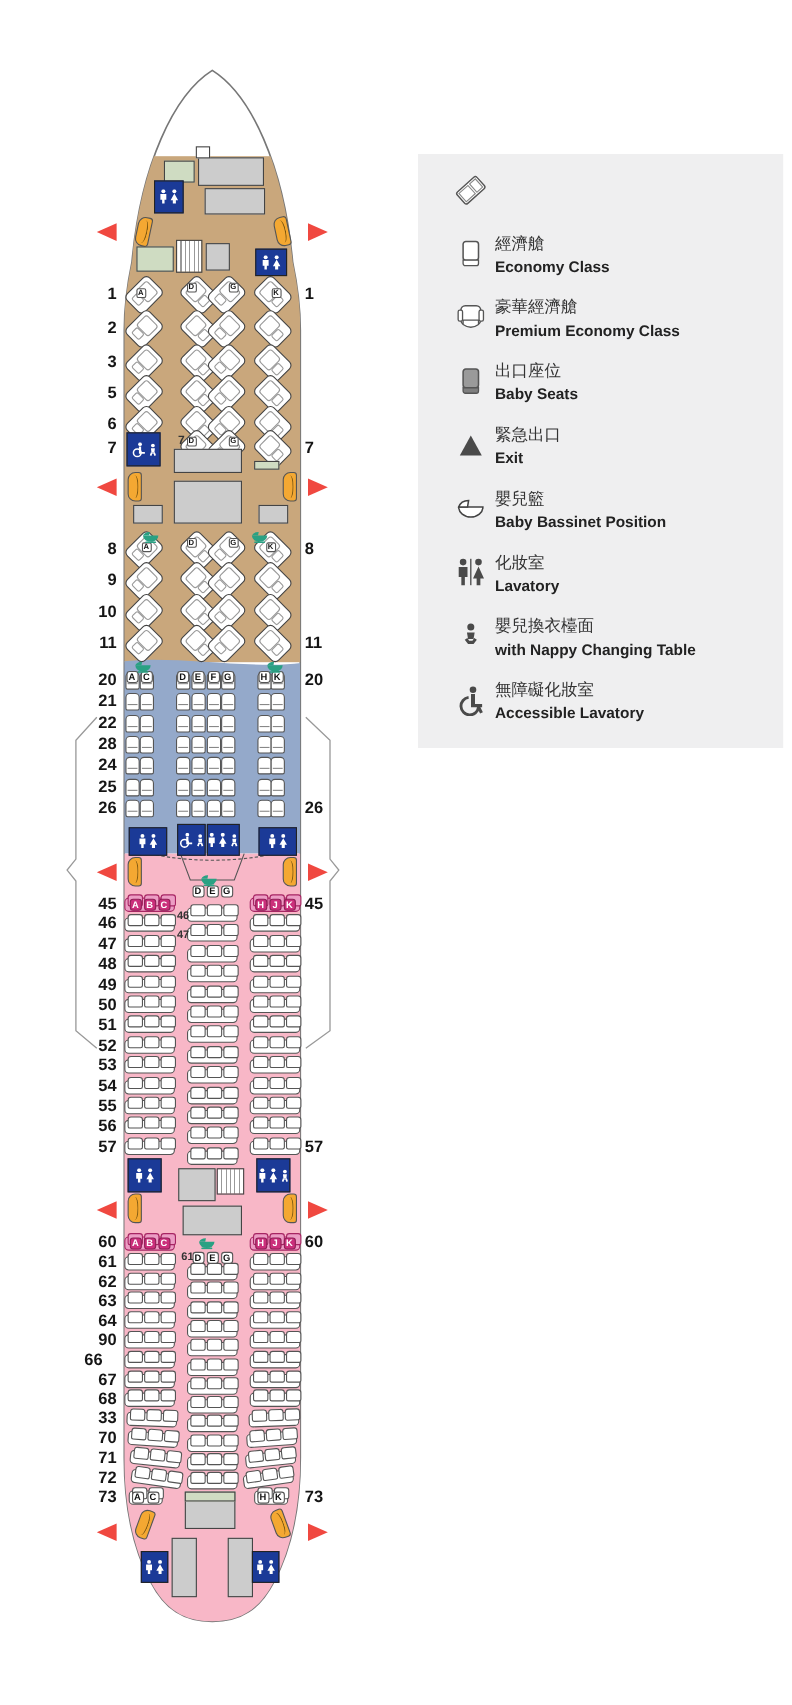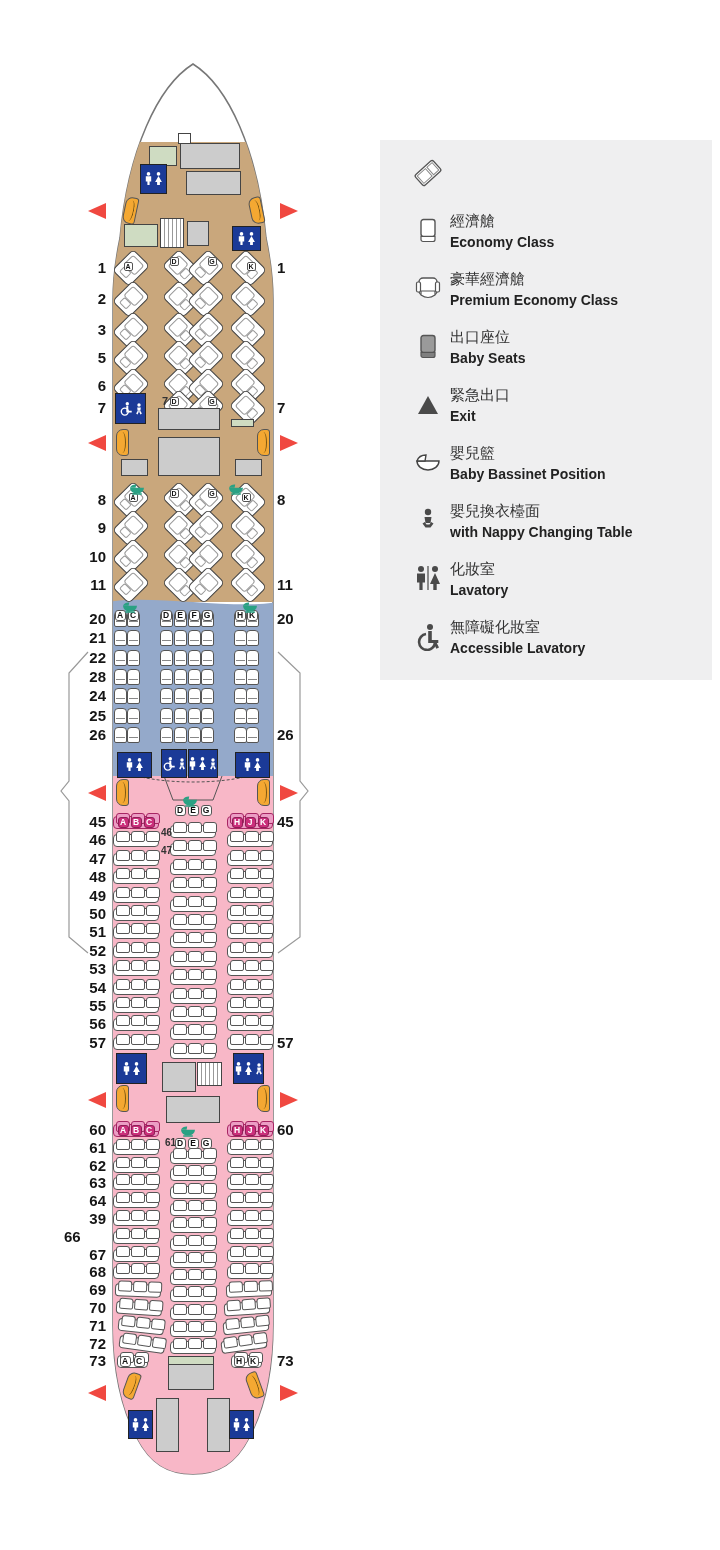--- a/index.html
+++ b/index.html
@@ -597,32 +597,32 @@
       <div class="trio" style="left: 113px; top: 1195.2px; width: 46px; height: 13px;">
         <span class="cushion" style="left: 2px;"></span>
         <span class="cushion" style="left: 17px;"></span>
         <span class="cushion" style="left: 32px;"></span>
       </div>
       <div class="trio" style="left: 227px; top: 1195.2px; width: 46px; height: 13px;">
         <span class="cushion" style="left: 2px;"></span>
         <span class="cushion" style="left: 17px;"></span>
         <span class="cushion" style="left: 32px;"></span>
       </div>
-      <div class="rowlab" style="left: 64px; top: 1210px; font-size: 15px; width: 42px; text-align: right;">39</div>
+      <div class="rowlab" style="left: 64px; top: 1210px; font-size: 15px; width: 42px; text-align: right;">90</div>
       <div class="trio" style="left: 113px; top: 1213px; width: 46px; height: 13px;">
         <span class="cushion" style="left: 2px;"></span>
         <span class="cushion" style="left: 17px;"></span>
         <span class="cushion" style="left: 32px;"></span>
       </div>
       <div class="trio" style="left: 227px; top: 1213px; width: 46px; height: 13px;">
         <span class="cushion" style="left: 2px;"></span>
         <span class="cushion" style="left: 17px;"></span>
         <span class="cushion" style="left: 32px;"></span>
       </div>
-      <div class="rowlab" style="left: 64px; top: 1227.8px; font-size: 15px; width: 42px; text-align: left;">66</div>
+      <div class="rowlab" style="left: 64px; top: 1227.8px; font-size: 15px; width: 42px; text-align: center;">66</div>
       <div class="trio" style="left: 113px; top: 1230.8px; width: 46px; height: 13px;">
         <span class="cushion" style="left: 2px;"></span>
         <span class="cushion" style="left: 17px;"></span>
         <span class="cushion" style="left: 32px;"></span>
       </div>
       <div class="trio" style="left: 227px; top: 1230.8px; width: 46px; height: 13px;">
         <span class="cushion" style="left: 2px;"></span>
         <span class="cushion" style="left: 17px;"></span>
         <span class="cushion" style="left: 32px;"></span>
       </div>
@@ -641,21 +641,21 @@
       <div class="trio" style="left: 113px; top: 1266.4px; width: 46px; height: 13px;">
         <span class="cushion" style="left: 2px;"></span>
         <span class="cushion" style="left: 17px;"></span>
         <span class="cushion" style="left: 32px;"></span>
       </div>
       <div class="trio" style="left: 227px; top: 1266.4px; width: 46px; height: 13px;">
         <span class="cushion" style="left: 2px;"></span>
         <span class="cushion" style="left: 17px;"></span>
         <span class="cushion" style="left: 32px;"></span>
       </div>
-      <div class="rowlab" style="left: 64px; top: 1281.2px; font-size: 15px; width: 42px; text-align: right;">69</div>
+      <div class="rowlab" style="left: 64px; top: 1281.2px; font-size: 15px; width: 42px; text-align: right;">33</div>
       <div class="trio" style="left: 114.5px; top: 1284.2px; width: 46px; height: 13px; transform: rotate(2deg);">
         <span class="cushion" style="left: 2px;"></span>
         <span class="cushion" style="left: 17px;"></span>
         <span class="cushion" style="left: 32px;"></span>
       </div>
       <div class="trio" style="left: 225.5px; top: 1284.2px; width: 46px; height: 13px; transform: rotate(-2deg);">
         <span class="cushion" style="left: 2px;"></span>
         <span class="cushion" style="left: 17px;"></span>
         <span class="cushion" style="left: 32px;"></span>
       </div>
@@ -941,45 +941,45 @@
           </svg>
         </span>
         <span class="ltext">
           <div class="zh">嬰兒籃</div>
           <div class="en">Baby Bassinet Position</div>
         </span>
       </div>
 
       <div class="legend-item">
         <span class="licon">
-          <svg width="22" height="26" viewBox="0 0 22 26">
-            <circle cx="11" cy="4" r="3.2" fill="#4a4a4a"></circle>
-            <path d="M7.5 9 h7 l-1 6 h-5 z" fill="#4a4a4a"></path>
-            <path d="M5.5 15.5 l3 4 h5 l3 -4 -2.4 -1.4 -1.6 2.4 h-3 l-1.6 -2.4 z" fill="#4a4a4a"></path>
-          </svg>
-        </span>
-        <span class="ltext">
-          <div class="zh">嬰兒換衣檯面</div>
-          <div class="en">with Nappy Changing Table</div>
-        </span>
-      </div>
-
-      <div class="legend-item">
-        <span class="licon">
           <svg width="28" height="28" viewBox="0 0 28 28">
             <circle cx="7" cy="4" r="3" fill="#4a4a4a"></circle>
             <path d="M3 8.5 h8 v9 H8.6 V25 H5.4 V17.5 H3 z" fill="#4a4a4a"></path>
             <rect x="13.4" y="1" width="1.2" height="24" fill="#4a4a4a"></rect>
             <circle cx="21" cy="4" r="3" fill="#4a4a4a"></circle>
             <path d="M21 8 L26 19 H22.7 V25 H19.3 V19 H16 Z" fill="#4a4a4a"></path>
           </svg>
         </span>
         <span class="ltext">
           <div class="zh">化妝室</div>
           <div class="en">Lavatory</div>
+        </span>
+      </div>
+
+      <div class="legend-item">
+        <span class="licon">
+          <svg width="22" height="26" viewBox="0 0 22 26">
+            <circle cx="11" cy="4" r="3.2" fill="#4a4a4a"></circle>
+            <path d="M7.5 9 h7 l-1 6 h-5 z" fill="#4a4a4a"></path>
+            <path d="M5.5 15.5 l3 4 h5 l3 -4 -2.4 -1.4 -1.6 2.4 h-3 l-1.6 -2.4 z" fill="#4a4a4a"></path>
+          </svg>
+        </span>
+        <span class="ltext">
+          <div class="zh">嬰兒換衣檯面</div>
+          <div class="en">with Nappy Changing Table</div>
         </span>
       </div>
 
       <div class="legend-item">
         <span class="licon">
           <svg width="28" height="28" viewBox="0 0 28 28">
             <circle cx="16" cy="4" r="3" fill="#4a4a4a"></circle>
             <path d="M14.2 8 h3.6 v9 h6.5 v3 h-10.1 z" fill="#4a4a4a"></path>
             <path d="M21.5 17.5 l3.5 7 -2.6 1.2 -3.2 -6.4 z" fill="#4a4a4a"></path>
             <path d="M12 11 a8 8 0 1 0 9 9" fill="none" stroke="#4a4a4a" stroke-width="2.6"></path>

